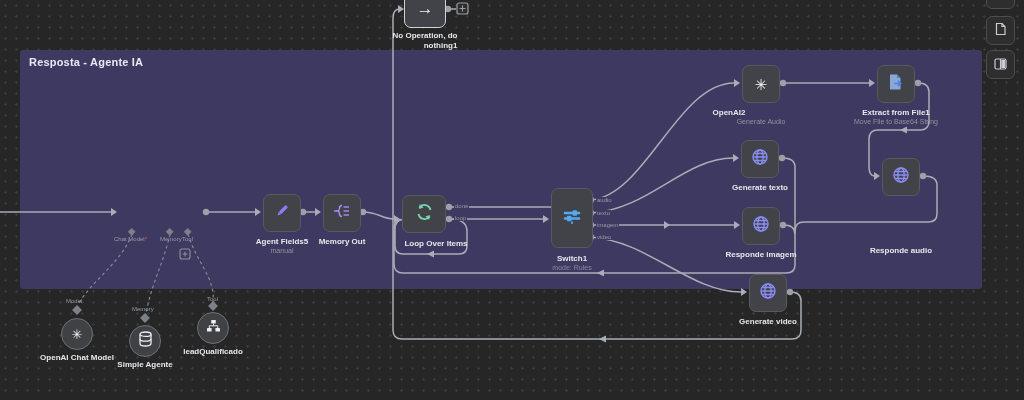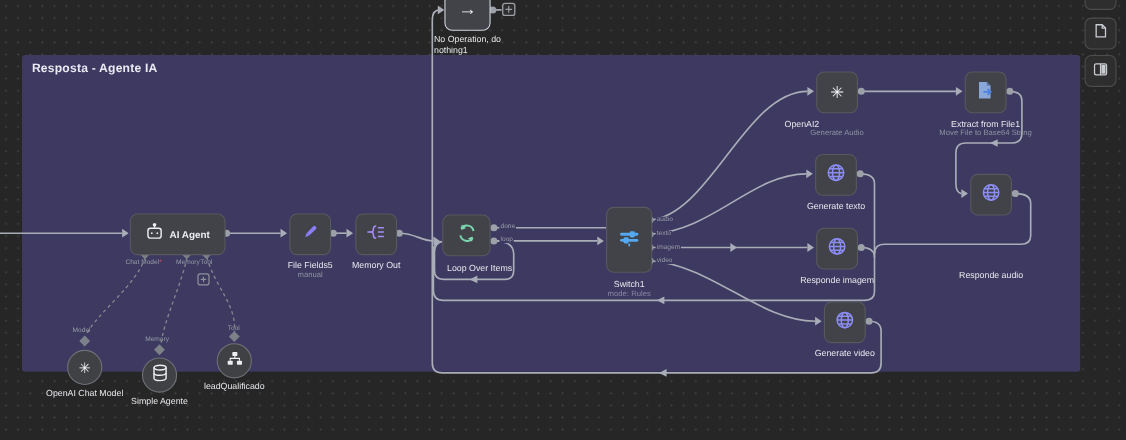--- a/index.html
+++ b/index.html
@@ -1,32 +1,32 @@
 <!DOCTYPE html>
 <html><head>
 <meta charset="utf-8">
 <style>
   html,body{margin:0;padding:0;background:#202020;}
   .stage{position:relative;width:1024px;height:400px;overflow:hidden;
     background-color:#262626;
     background-image:radial-gradient(circle,#3a3a3a 1px,transparent 1.2px);
     background-size:11px 11px;
     font-family:"Liberation Sans",sans-serif;}
-  .frame{position:absolute;left:20px;top:50px;width:962px;height:288px;
+  .frame{position:absolute;left:20px;top:50px;width:962px;height:239px;
     background:#3d3961;border-radius:3px;}
   .frame-title{position:absolute;left:9px;top:6px;font-size:11px;font-weight:bold;
     color:#e9e9f2;letter-spacing:.2px;}
   svg.wires{position:absolute;left:0;top:0;z-index:2;}
   .node{position:absolute;z-index:3;background:#414348;border:1px solid #58595e;
     border-radius:7px;display:flex;align-items:center;justify-content:center;box-sizing:border-box;}
   .node.selected{border:1.5px solid #cfd4dc;}
   .circle-node{position:absolute;z-index:3;width:32px;height:32px;border-radius:50%;
     background:#3f4145;border:1.5px solid #6e7177;box-sizing:border-box;
     display:flex;align-items:center;justify-content:center;}
-  .lbl{position:absolute;z-index:4;text-align:left;font-size:8px;font-weight:normal;
+  .lbl{position:absolute;z-index:4;text-align:right;font-size:8px;font-weight:bold;
     color:#e6e8ec;transform:translateX(-50%);white-space:nowrap;}
   .lbl2{position:absolute;z-index:4;text-align:center;font-size:7px;
     color:#8f93a0;transform:translateX(-50%);white-space:nowrap;}
   .tiny{position:absolute;z-index:4;font-size:6px;color:#979ba4;white-space:nowrap;}
   .tiny.bgd{background:#3d3961;padding:0 1px;}
   .tiny .red{color:#e25650;}
   .agent-text{font-size:9px;font-weight:bold;color:#eceef2;margin-left:5px;}
   .toolbtn{position:absolute;z-index:5;width:27px;height:27px;background:#2e2e2e;
     border:1px solid #4d4d4d;border-radius:6px;display:flex;align-items:center;justify-content:center;}
   .openai-glyph{color:#f2f3f5;font-size:15px;line-height:1;}
@@ -128,49 +128,35 @@
   </svg>
 
   <div class="node selected" style="left:404px;top:-12px;width:42px;height:40px;">
     <span class="noop-arrow">→</span>
   </div>
   <div class="lbl" style="left:425px;top:31px;line-height:1.3;">
     <div>No Operation, do</div>
       <div>nothing1</div>
   </div>
 
-  <div class="node" style="left:118px;top:194px;width:87px;height:38px;">
-    <span>
-      <svg width="17" height="15" viewBox="0 0 17 15">
-          <g stroke="#eceef2" stroke-width="1.3" fill="none">
-        <rect x="2.5" y="4.5" width="12" height="9" rx="2.2"></rect>
-            <path d="M8.5,4 V1.5"></path>
-            <circle cx="8.5" cy="1.3" r="1" fill="#eceef2"></circle>
-        <circle cx="6" cy="9" r=".8" fill="#eceef2" stroke="none"></circle>
-            <circle cx="11" cy="9" r=".8" fill="#eceef2" stroke="none"></circle>
-      </g>
-        </svg>
-    </span>
-    <span class="agent-text">AI Agent</span>
-  </div>
   <div class="tiny" style="left:114px;top:236px;"><span>Chat Model</span><span class="red">*</span></div>
   <div class="tiny" style="left:160px;top:236px;">Memory</div>
   <div class="tiny" style="left:182px;top:236px;">Tool</div>
 
   <div class="node" style="left:263px;top:194px;width:38px;height:38px;">
     <span>
       <svg width="16" height="16" viewBox="0 0 16 16">
           <g transform="rotate(45 8 8)">
         <rect x="6.3" y="1" width="3.4" height="10" rx="1.2" fill="#8b7cf7"></rect>
         <path d="M6.3,11 h3.4 l-1.7,3.4 z" fill="#8b7cf7"></path>
       </g>
         </svg>
     </span>
   </div>
-  <div class="lbl" style="left:282px;top:237px;">File Fields5</div>
+  <div class="lbl" style="left:282px;top:237px;">Agent Fields5</div>
   <div class="lbl2" style="left:282px;top:247px;">manual</div>
 
   <div class="node" style="left:323px;top:194px;width:38px;height:38px;">
     <span>
       <svg width="18" height="16" viewBox="0 0 18 16">
           <g stroke="#a78bfa" stroke-width="1.4" fill="none">
         <path d="M1,8 H5"></path>
             <path d="M9,2.5 Q6.5,2.5 6.5,5 Q6.5,7.6 5,8 Q6.5,8.4 6.5,11 Q6.5,13.5 9,13.5"></path>
         <path d="M10.5,4 H16"></path>
             <path d="M10.5,8 H16"></path>

